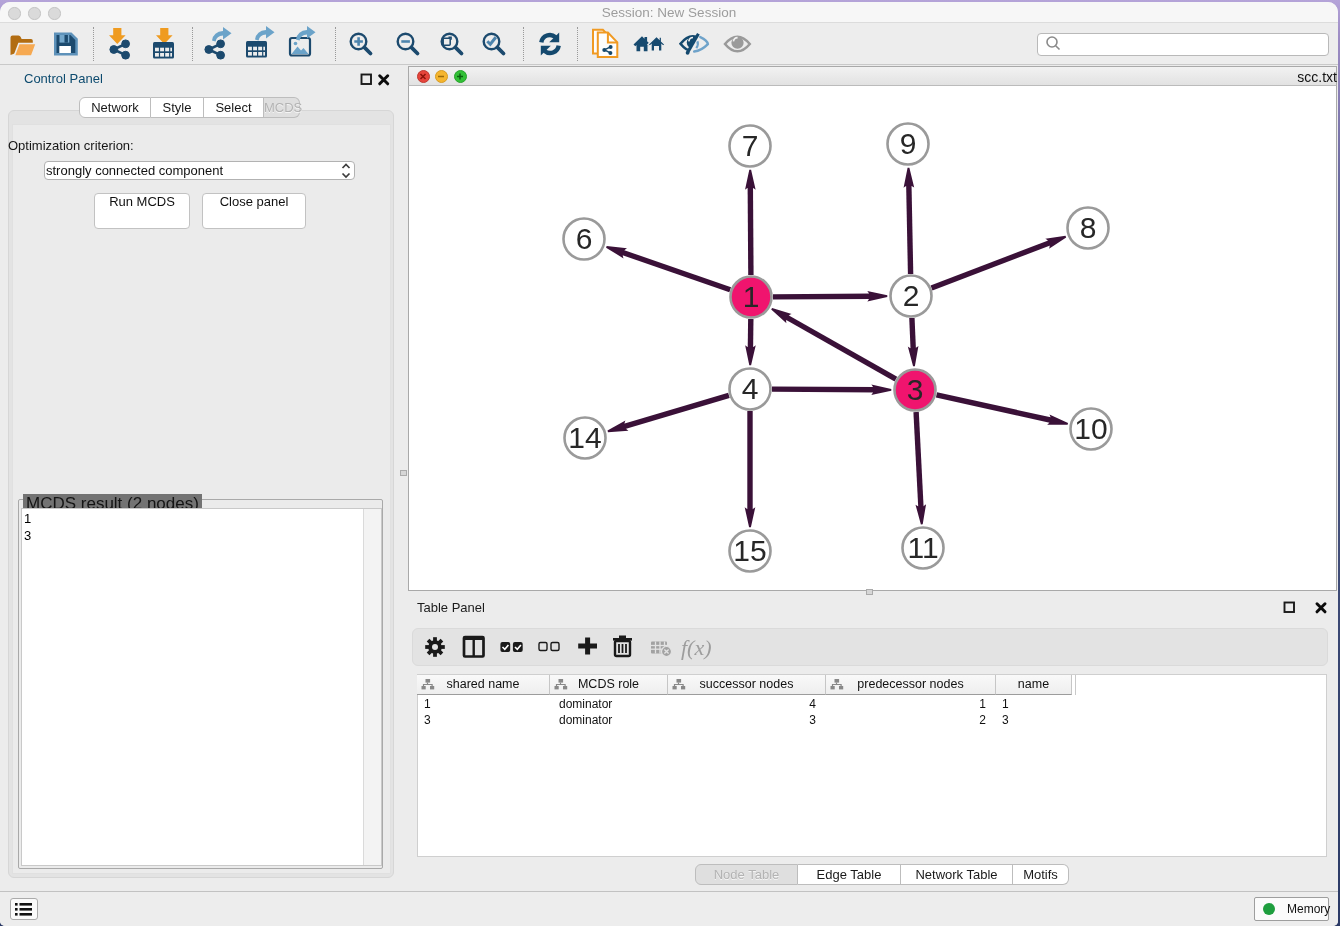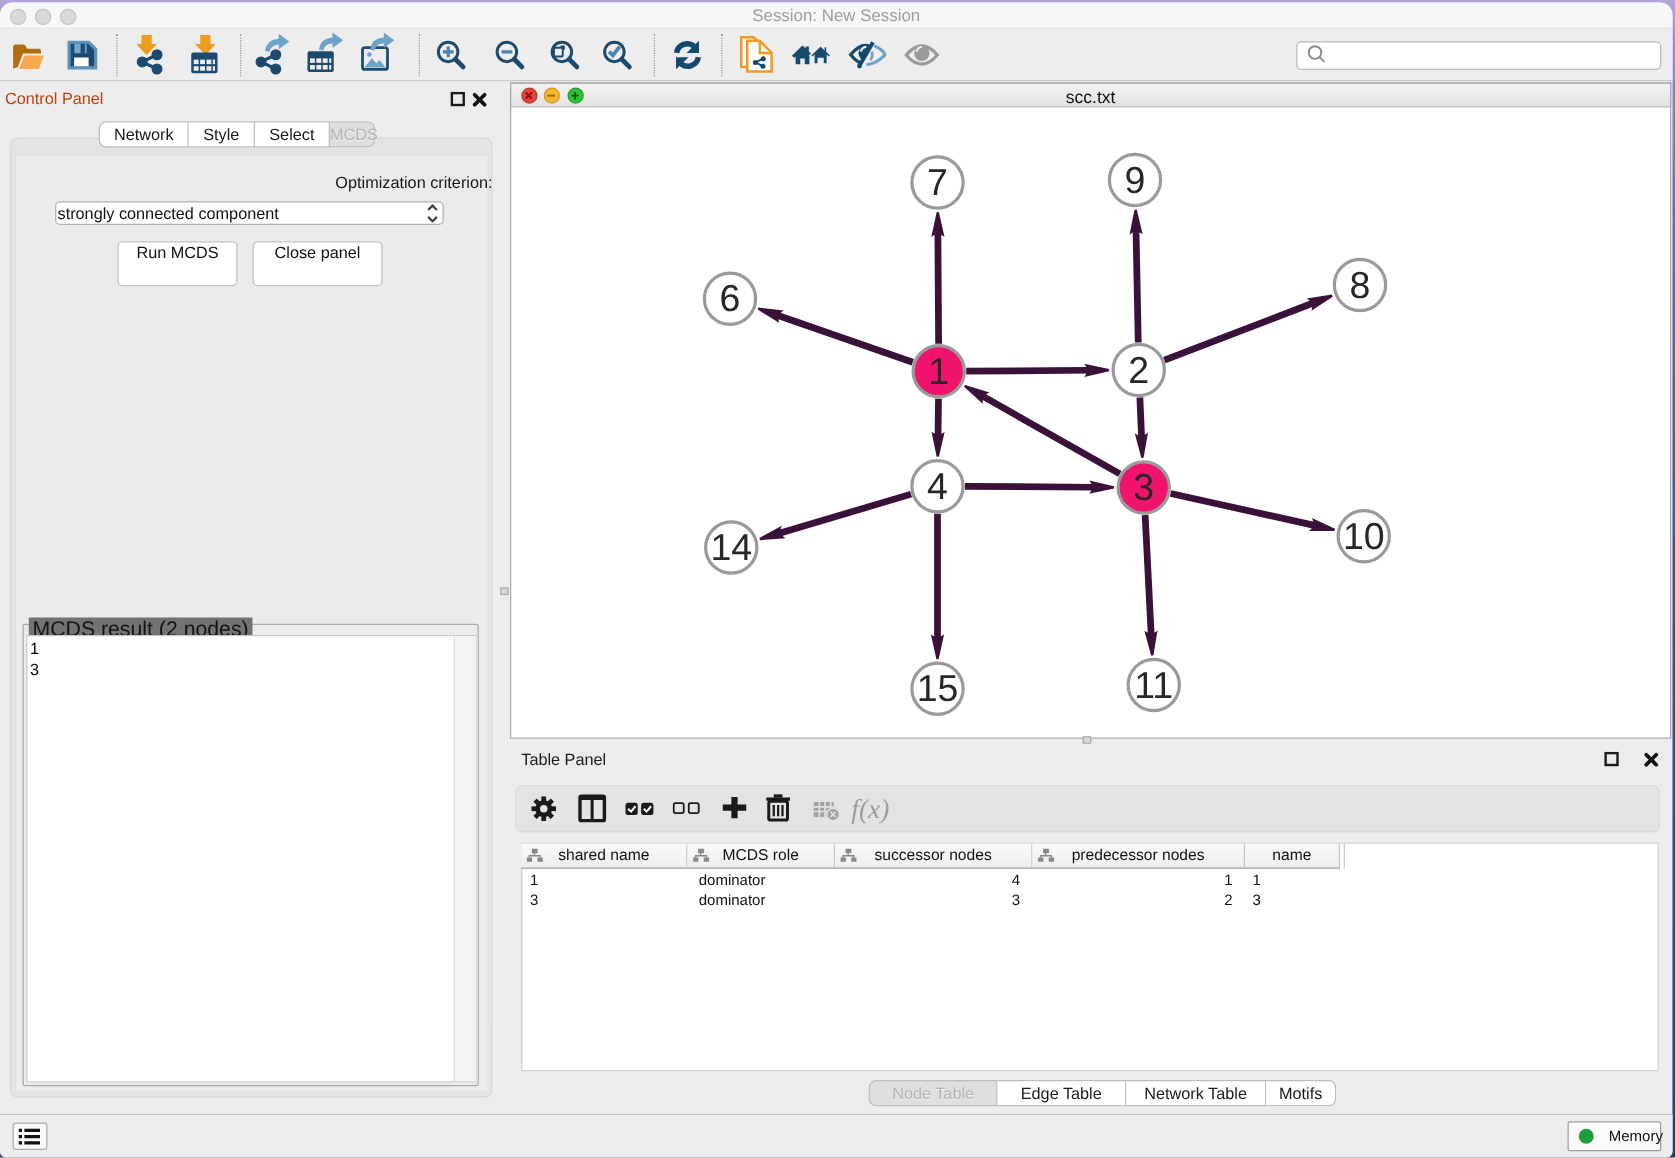--- a/index.html
+++ b/index.html
@@ -5,41 +5,41 @@
 body{position:relative;font-family:"Liberation Sans",sans-serif;
  background:linear-gradient(180deg,#b5a4d9 0%,#9d8cc4 4%,#68689e 20%,#47527f 50%,#36446f 75%,#2b3a66 100%);}
 #win{position:absolute;left:0;top:2px;width:1338px;height:924px;background:#ececec;border-radius:10px 10px 5px 5px;overflow:hidden}
 #titlebar{position:absolute;left:0;top:2px;width:1338px;height:21px;background:#f7f7f7;border-radius:10px 10px 0 0;border-bottom:1px solid #dcdcdc}
 .tl{position:absolute;width:12.5px;height:12.5px;border-radius:50%;background:#dadada;border:1px solid #c4c4c4;top:7px}
 #wtitle{position:absolute;top:5px;left:0;width:1338px;text-align:center;font-size:13.5px;color:#9d9d9d}
 #toolbar{position:absolute;left:0;top:23px;width:1338px;height:42px;background:#ededed;border-bottom:1px solid #c9c9c9}
 .sep{position:absolute;top:27px;height:34px;width:0;border-left:1px dotted #999}
 #searchbox{position:absolute;left:1037px;top:33px;width:292px;height:23px;background:#fff;border:1px solid #b9b9b9;border-radius:4px}
 
-#cphead{position:absolute;left:4px;top:71px;font-size:13px;color:#c2410c}
+#cphead{position:absolute;left:24px;top:71px;font-size:13px;color:#0c4a6e}
 #cpouter{position:absolute;left:8px;top:110px;width:386px;height:768px;background:#e3e3e3;border:1px solid #d6d6d6;border-radius:6px}
 #cpinner{position:absolute;left:12px;top:124px;width:379px;height:750px;background:#ebebeb;border:1px solid #e0e0e0}
 .tabrow{position:absolute;display:flex;height:21px}
 .tab{height:21px;line-height:20px;font-size:13px;text-align:center;background:#fff;border:1px solid #bdbdbd;border-left:none;color:#1a1a1a;padding:0 0}
 .tab.first{border-left:1px solid #bdbdbd;border-radius:6px 0 0 6px}
 .tab.last{border-radius:0 6px 6px 0}
 .tab.dim{background:#dfdfdf;color:#b3b3b3;text-shadow:0 1px 0 #f5f5f5}
-#optlabel{position:absolute;left:8px;top:138px;width:386px;text-align:right;font-size:13px;color:#161616}
+#optlabel{position:absolute;left:8px;top:138px;width:386px;text-align:left;font-size:13px;color:#161616}
 #selbox{position:absolute;left:44px;top:161px;width:311px;height:19px;background:#fff;border:1px solid #b2b2b2;border-radius:4px;font-size:13px;line-height:17px;padding-left:1px;color:#111}
 .btn{position:absolute;height:36px;background:#fff;border:1px solid #c2c2c2;border-radius:4px;font-size:13px;line-height:16px;text-align:center;color:#111}
 #resultgrp{position:absolute;left:18px;top:499px;width:365px;height:370px;border:1px solid #a9a9a9;border-radius:2px}
 #resultlbl{position:absolute;left:23px;top:494px;background:#737373;font-size:17px;color:#141414;padding:0 3px}
 #resultwhite{position:absolute;left:21px;top:508px;width:361px;height:358px;background:#fff;border:1px solid #c9c9c9}
 #resultsb{position:absolute;left:363px;top:509px;width:18px;height:356px;background:#f3f3f3;border-left:1px solid #dadada}
 #resulttext{position:absolute;left:24px;top:511px;font-size:13px;color:#000;line-height:16.5px}
 
 #netwin{position:absolute;left:408px;top:66px;width:929px;height:525px;background:#fff;border:1px solid #a9a9a9}
 #nettitle{position:absolute;left:408px;top:66px;width:929px;height:20px;background:linear-gradient(#f2f2f2,#e2e2e2);border:1px solid #a9a9a9;border-bottom:1px solid #bbb}
 .mac{position:absolute;width:13px;height:13px;border-radius:50%;top:70px}
-#netname{position:absolute;left:408px;top:69px;width:929px;text-align:center;font-size:14px;color:#111}
+#netname{position:absolute;left:408px;top:69px;width:929px;text-align:right;font-size:14px;color:#111}
 
 #tphead{position:absolute;left:417px;top:600px;font-size:13px;color:#1c1c1c}
 #tptools{position:absolute;left:412px;top:628px;width:916px;height:38px;background:#e3e3e3;border:1px solid #dadada;border-radius:6px}
 #tbl{position:absolute;left:417px;top:674px;width:910px;height:183px;background:#fff;border:1px solid #cfcfcf}
 .hcell{position:absolute;top:675px;height:20px;background:linear-gradient(#f9f9f9,#eeeeee);border-right:1px solid #c6c6c6;border-bottom:1px solid #9c9c9c;font-size:12.5px;color:#111;text-align:center;line-height:19px}
 .cellt{position:absolute;font-size:12px;color:#111;height:16px;line-height:16px}
 .tabrow2{position:absolute;display:flex;height:21px}
 
 #statusbar{position:absolute;left:0;top:891px;width:1338px;height:35px;background:#ededed;border-top:1px solid #c2c2c2;border-radius:0 0 5px 5px}
 #listbtn{position:absolute;left:10px;top:898px;width:28px;height:22px;background:#fafafa;border:1px solid #ababab;border-radius:3px}

